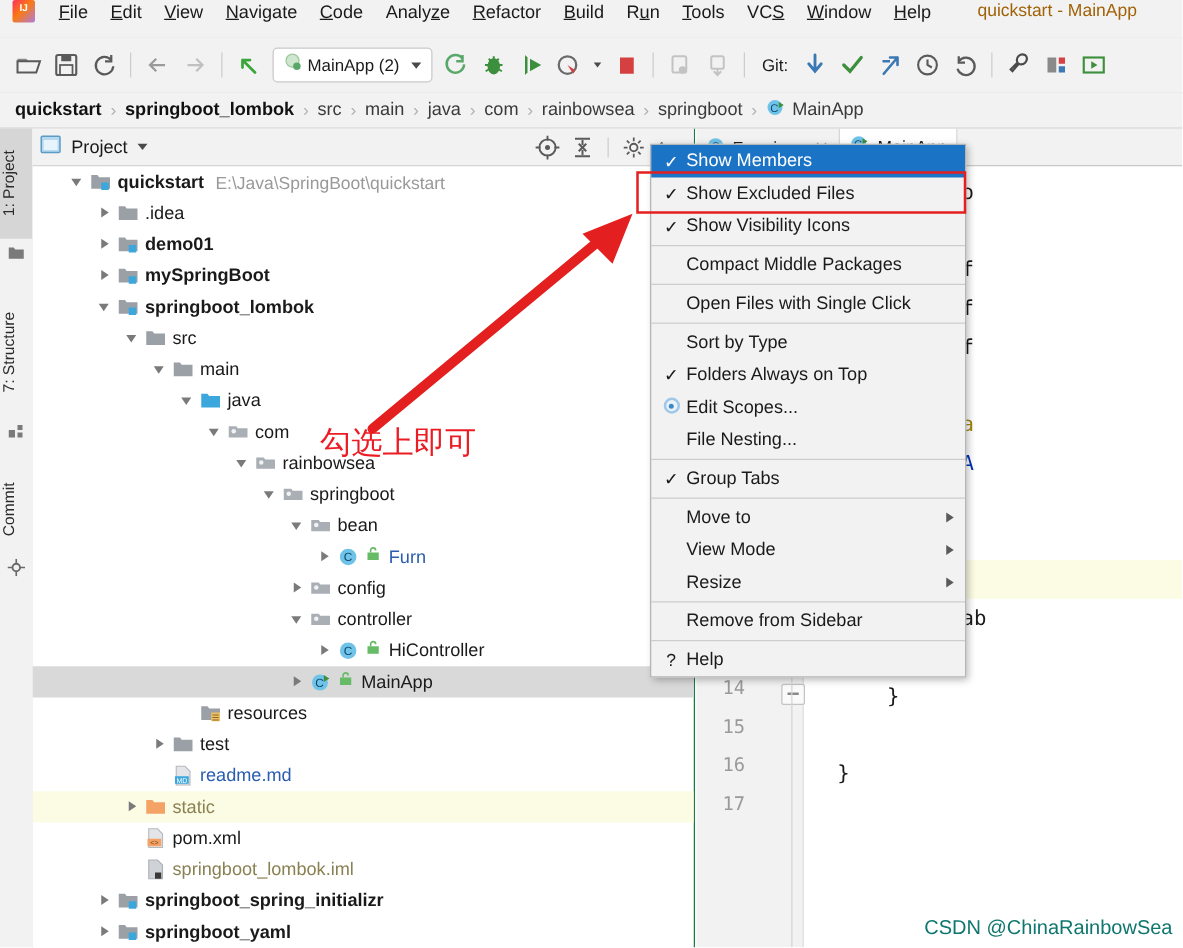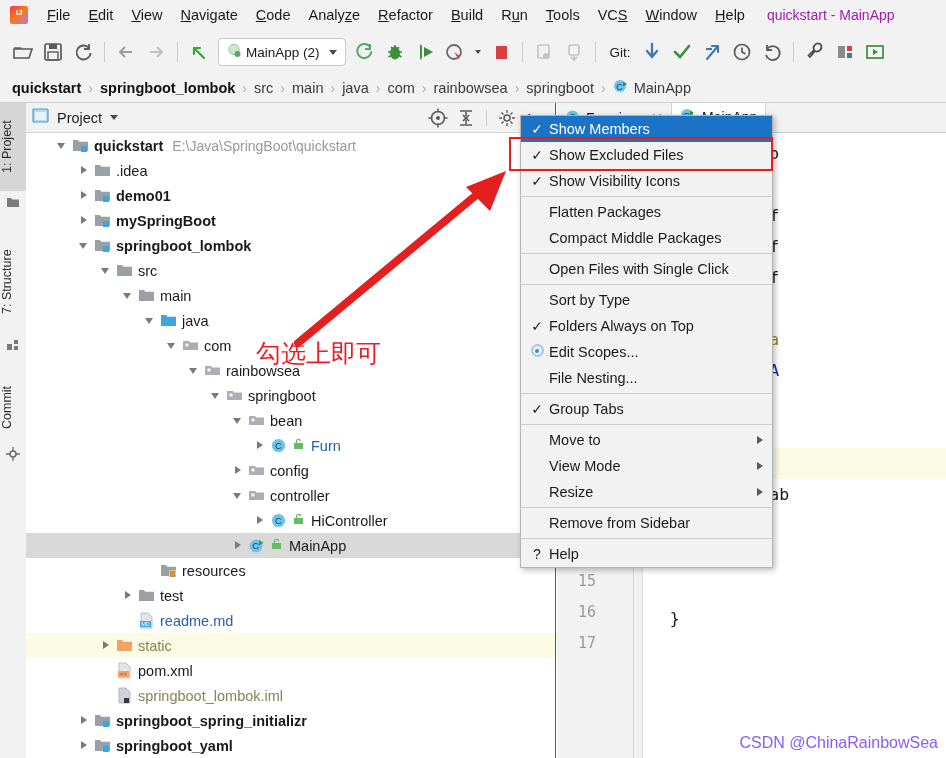--- a/index.html
+++ b/index.html
@@ -7,40 +7,40 @@
     width:946px;height:758px;overflow:hidden;position:relative;
     font-family:"Liberation Sans",sans-serif;
     background:#ffffff;
     -webkit-font-smoothing:antialiased;
   }
 
   
   #titlebar{
     position:absolute;left:0;top:0;width:946px;height:30px;
     background:#f2f2f2;border-bottom:1px solid #e0e0e0;
-    display:flex;align-items:center;
+    display:flex;
   }
   #app-logo{
     width:18px;height:18px;margin-left:10px;margin-right:10px;
     border-radius:2px;position:relative;
     background:linear-gradient(135deg,#fe315d 0%,#f97a12 45%,#b07ddd 100%);
     flex:0 0 auto;
   }
   #app-logo:after{
     content:"IJ";position:absolute;left:0;right:0;top:2px;
     font-size:8px;color:#fff;text-align:center;font-weight:bold;
     font-family:"Liberation Sans",sans-serif;
   }
   .menu-item{
     font-size:14.5px;color:#1a1a1a;padding:2px 9px;cursor:default;
     white-space:nowrap;
   }
   .menu-item span.mn{text-decoration:underline;}
   #win-title{
-    margin-left:13px;font-size:14px;color:#a21caf;white-space:nowrap;
+    margin-left:28px;font-size:14px;color:#a16207;white-space:nowrap;
     overflow:hidden;
   }
 
   
   #toolbar{
     position:absolute;left:0;top:30px;width:946px;height:44px;
     background:#f2f2f2;border-bottom:1px solid #d6d6d6;
     display:flex;align-items:center;
   }
   .tb{width:26px;height:26px;margin:0 2px;position:relative;flex:0 0 auto;}
@@ -186,21 +186,21 @@
   #anno-box{
     position:absolute;left:509px;top:137px;width:264px;height:34px;
     border:2.5px solid #e31f1f;box-sizing:border-box;z-index:60;pointer-events:none;
   }
   #anno-arrow{position:absolute;left:290px;top:165px;z-index:61;pointer-events:none;}
   #anno-text{
     position:absolute;left:256px;top:337px;font-size:25px;color:#ec1c24;
     font-family:"DejaVu Sans",sans-serif;white-space:nowrap;z-index:61;
   }
   #watermark{
-    position:absolute;right:8px;bottom:6px;font-size:16px;color:#8b5cf6;
+    position:absolute;right:8px;bottom:6px;font-size:16px;color:#0f766e;
     white-space:nowrap;z-index:30;
   }
 </style>
 </head>
 <body>
 
 <div id="titlebar">
   <div id="app-logo"></div>
   <div id="menu-items" style="display: flex;">
       <div class="menu-item"><span class="mn">F</span>ile</div>
@@ -726,24 +726,20 @@
       <span class="chk">✓</span>
       <span class="mlabel">Show Excluded Files</span>
     </div>
     <div class="mi">
       <span class="chk">✓</span>
       <span class="mlabel">Show Visibility Icons</span>
     </div>
     <div class="msep"></div>
     <div class="mi">
       <span class="chk"></span>
-      <span class="mlabel">Flatten Packages</span>
-    </div>
-    <div class="mi">
-      <span class="chk"></span>
       <span class="mlabel">Compact Middle Packages</span>
     </div>
     <div class="msep"></div>
     <div class="mi">
       <span class="chk"></span>
       <span class="mlabel">Open Files with Single Click</span>
     </div>
     <div class="msep"></div>
     <div class="mi">
       <span class="chk"></span>

